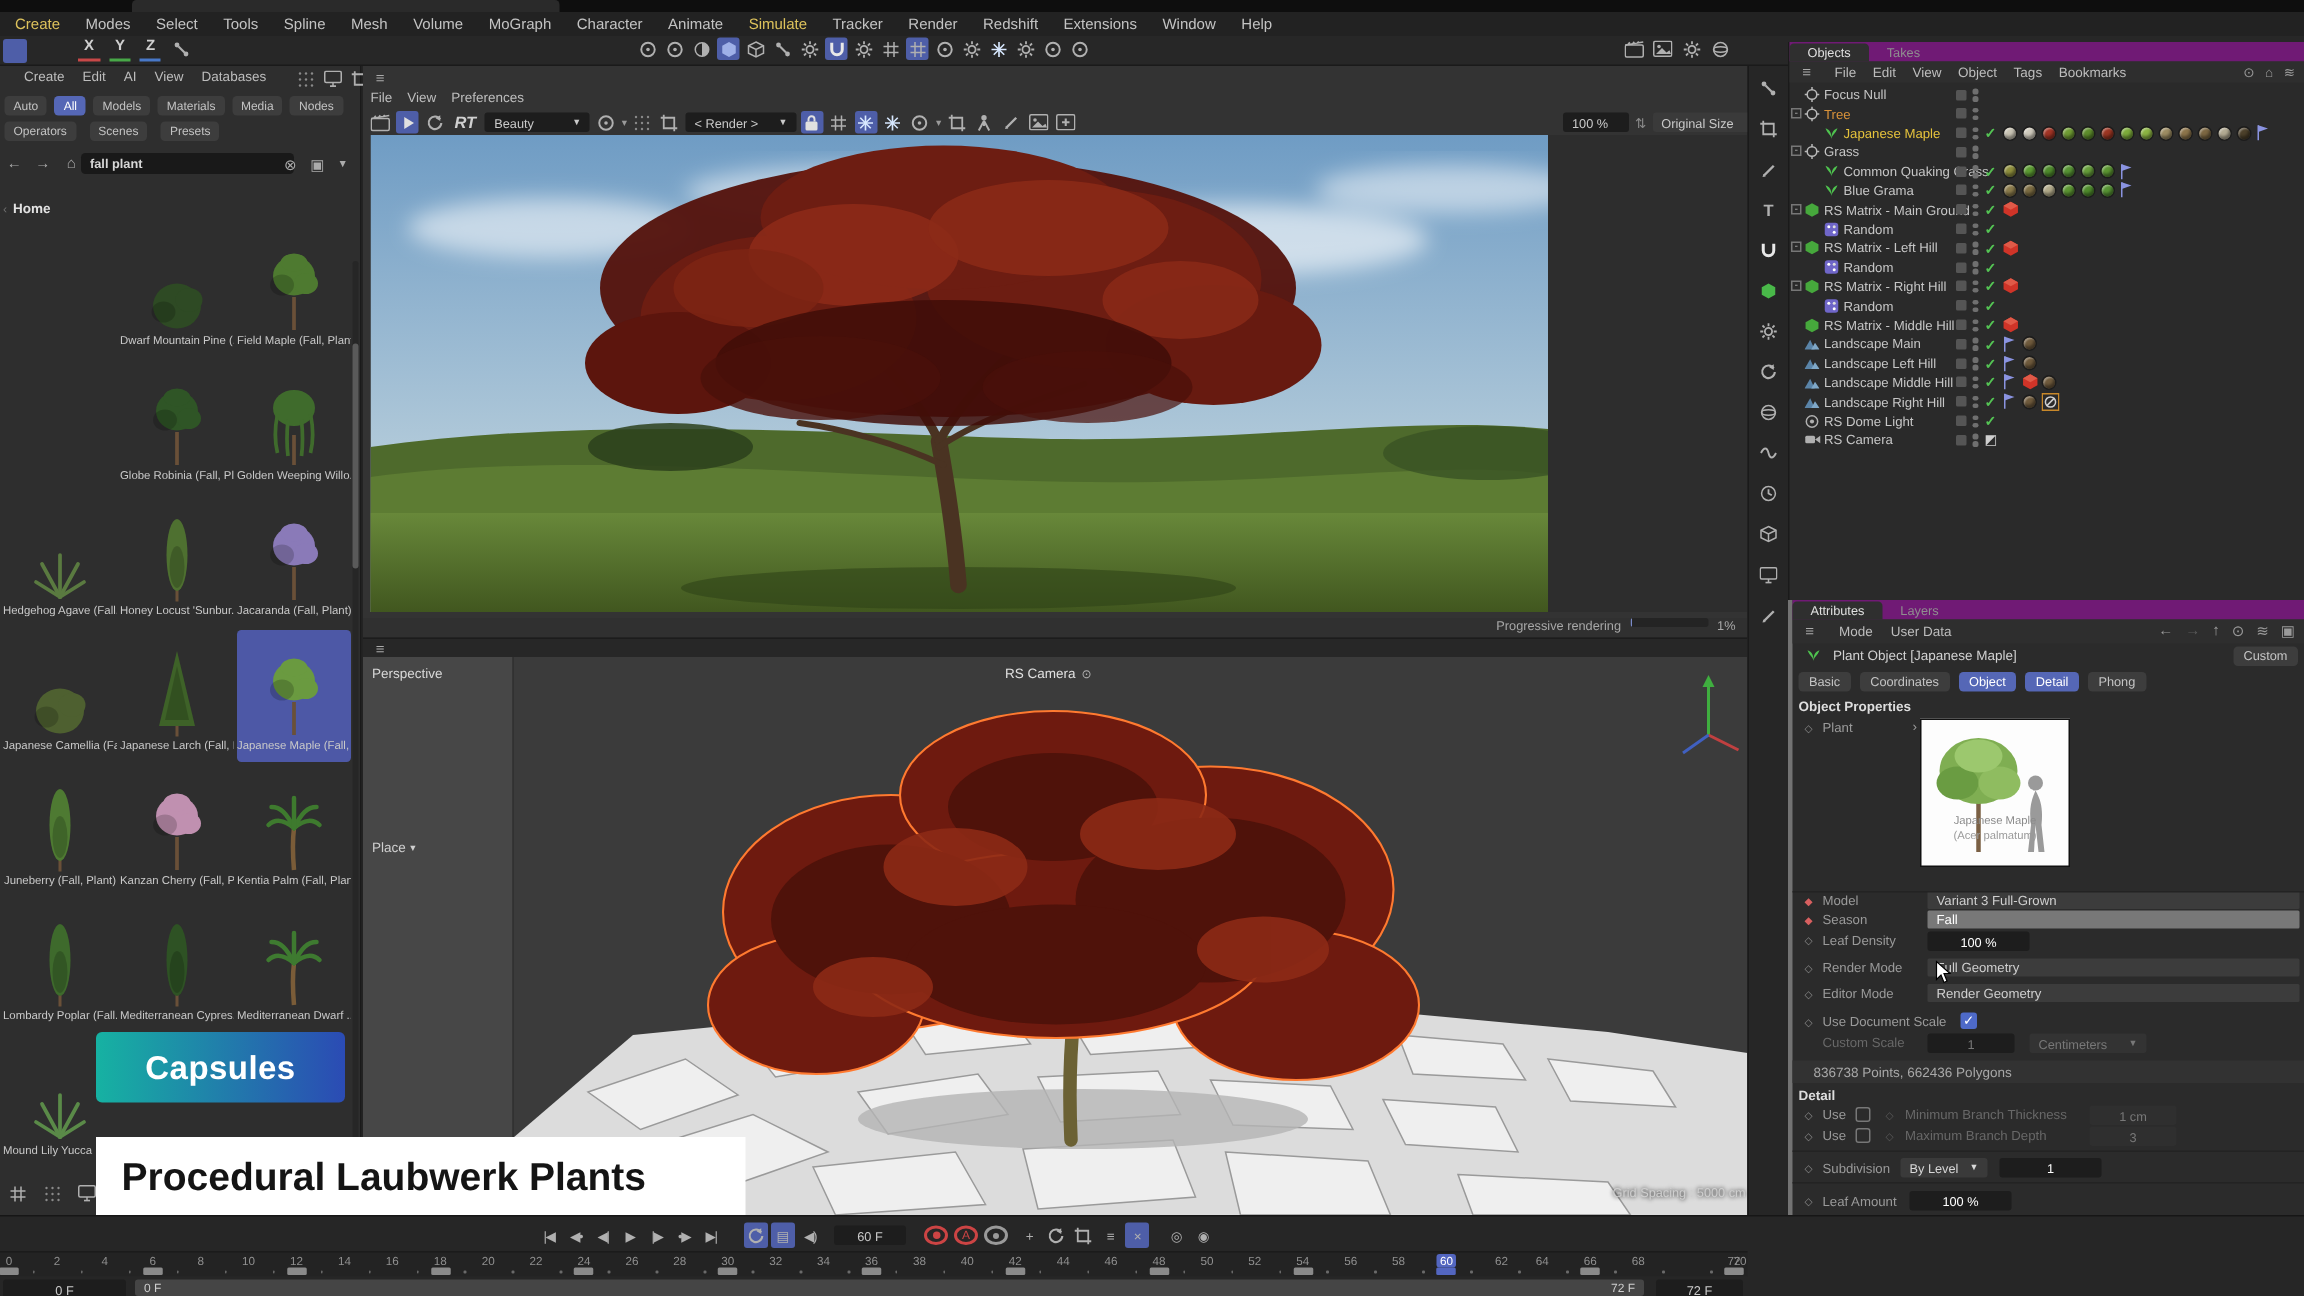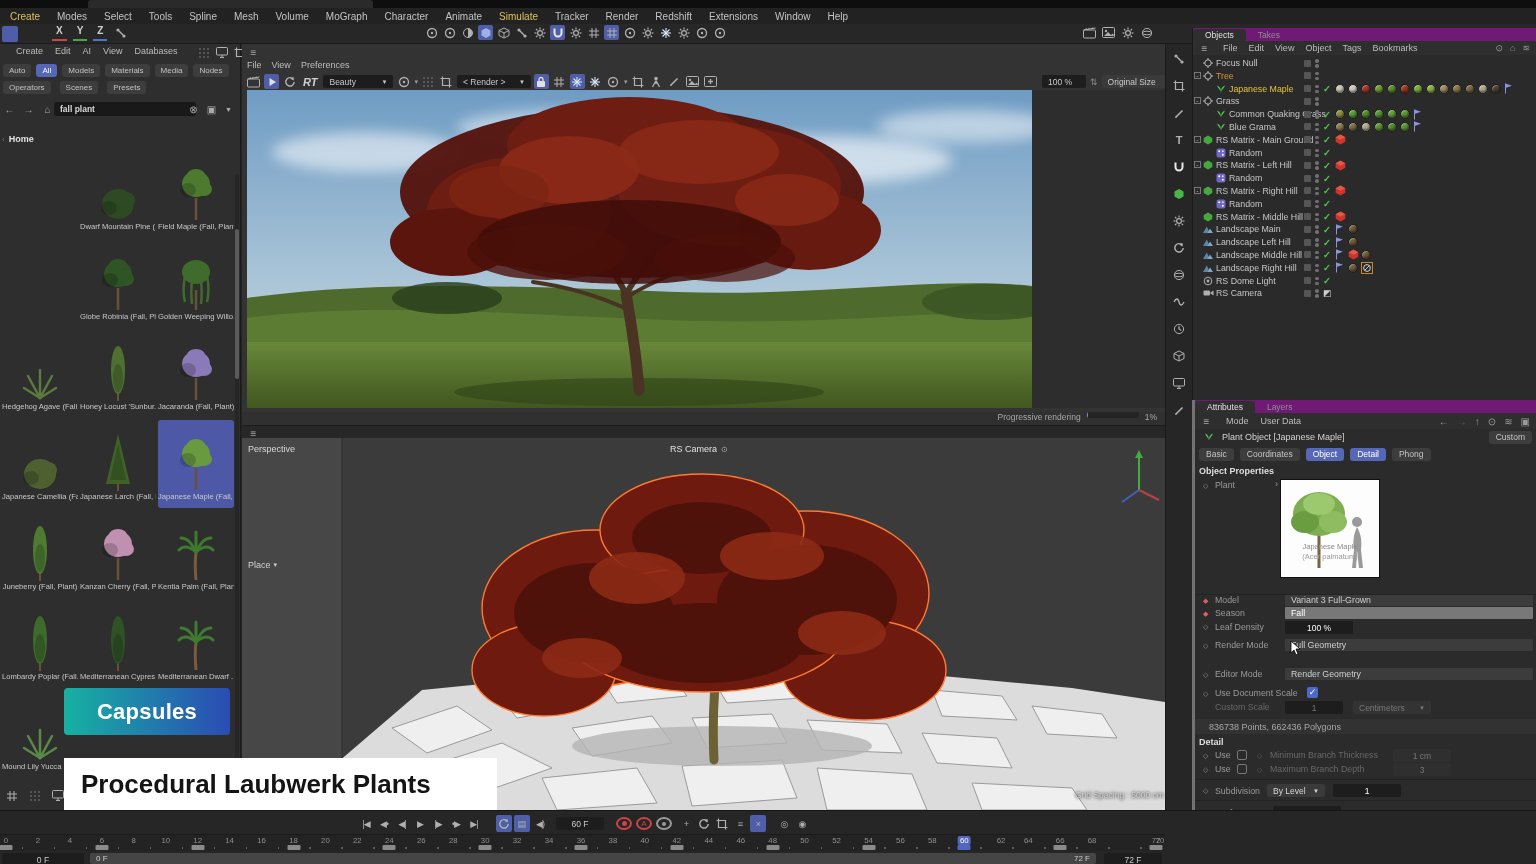--- a/index.html
+++ b/index.html
@@ -1450,21 +1450,21 @@
           </span>
       </div>
       <div style="position:relative;height:15px;">
         <span class="abs diamond" style="left:8px;top:3px;">◇</span>
         <span class="abs alabel" style="left:20px;top:2px;">Leaf Density</span>
         <span class="abs field" style="left:90px;top:1px;width:68px;justify-content:center;color:#fff;">
             <span>100 %</span>
           </span>
       </div>
       <div class="sep" style="top:0;"></div>
-      <div style="position:relative;height:29px;margin-top:4px;">
+      <div style="position:relative;height:17px;margin-top:4px;">
         <span class="abs diamond" style="left:8px;top:3px;">◇</span>
         <span class="abs alabel" style="left:20px;top:1px;">Render Mode</span>
         <span class="abs avalue-wide" style="left:90px;top:0;width:248px;">
             <span>Full Geometry</span>
           </span>
       </div>
       <div style="position:relative;height:15px;">
         <span class="abs diamond" style="left:8px;top:3px;">◇</span>
         <span class="abs alabel" style="left:20px;top:1px;">Editor Mode</span>
         <span class="abs avalue-wide" style="left:90px;top:0;width:248px;">

